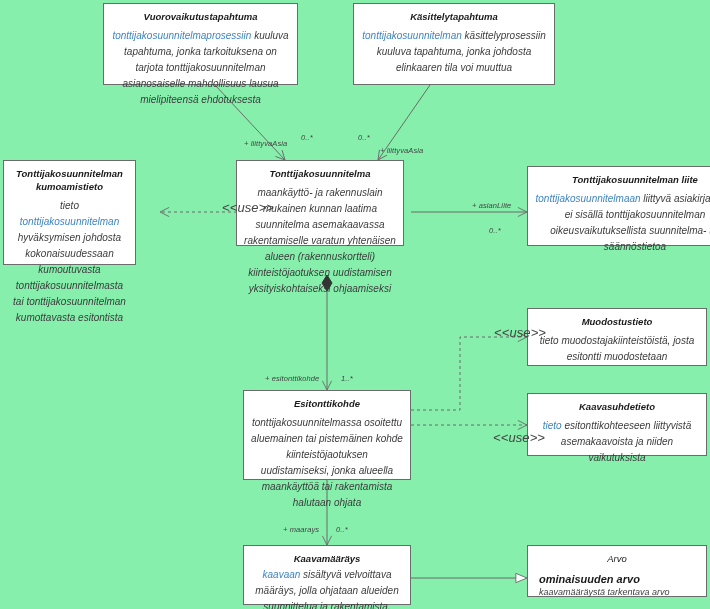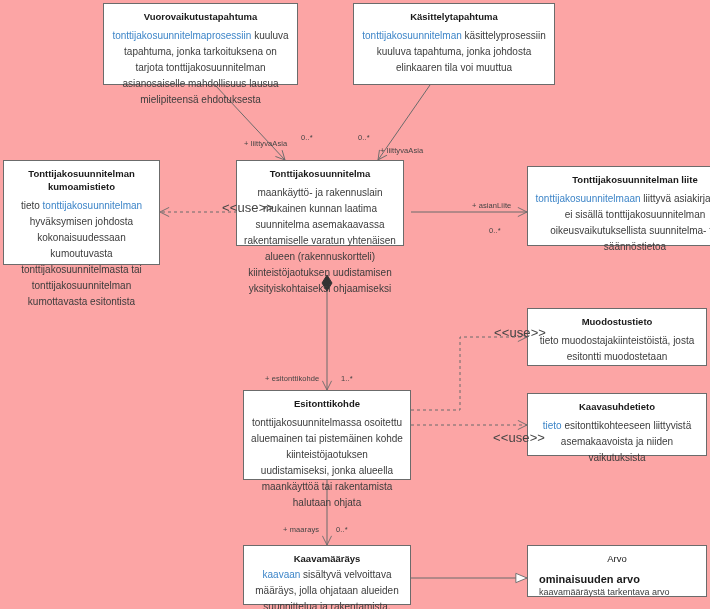--- a/index.html
+++ b/index.html
@@ -4,23 +4,24 @@
 <style>
   html, body {
     margin: 0;
     padding: 0;
     background: #ffffff;
   }
   #canvas {
     position: relative;
     width: 710px;
     height: 609px;
-    background: #fca5a5;
+    background: #86efac;
     font-family: "Liberation Sans", sans-serif;
     overflow: hidden;
+    font-style: italic;
   }
   svg.edges {
     position: absolute;
     left: 0;
     top: 0;
     width: 710px;
     height: 609px;
     pointer-events: none;
   }
   .node {
@@ -130,21 +131,21 @@
   <div class="node" style="left:353px; top:3px; width:202px; height:82px;">
     <div class="title">Käsittelytapahtuma</div>
     <div class="desc"><span></span><span class="hl">tonttijakosuunnitelman</span><span> käsittelyprosessiin kuuluva tapahtuma, jonka johdosta elinkaaren tila voi muuttua</span></div>
   </div>
 
   <div class="node" style="left:236px; top:160px; width:168px; height:86px;">
     <div class="title">Tonttijakosuunnitelma</div>
     <div class="desc"><span>maankäyttö- ja rakennuslain mukainen kunnan laatima suunnitelma asemakaavassa rakentamiselle varatun yhtenäisen alueen (rakennuskortteli) kiinteistöjaotuksen uudistamisen yksityiskohtaiseksi ohjaamiseksi</span><span class="hl"></span><span></span></div>
   </div>
 
-  <div class="node" style="left:3px; top:160px; width:157px; height:105px;">
+  <div class="node" style="left:3px; top:160px; width:133px; height:105px;">
     <div class="title">Tonttijakosuunnitelman kumoamistieto</div>
     <div class="desc"><span>tieto </span><span class="hl">tonttijakosuunnitelman</span><span> hyväksymisen johdosta kokonaisuudessaan kumoutuvasta tonttijakosuunnitelmasta tai tonttijakosuunnitelman kumottavasta esitontista</span></div>
   </div>
 
   <div class="node" style="left:527px; top:166px; width:216px; height:80px;">
     <div class="title">Tonttijakosuunnitelman liite</div>
     <div class="desc"><span></span><span class="hl">tonttijakosuunnitelmaan</span><span> liittyvä asiakirja, joka ei sisällä tonttijakosuunnitelman oikeusvaikutuksellista suunnitelma- tai säännöstietoa</span></div>
   </div>
 
   <div class="node" style="left:243px; top:390px; width:168px; height:90px;">

